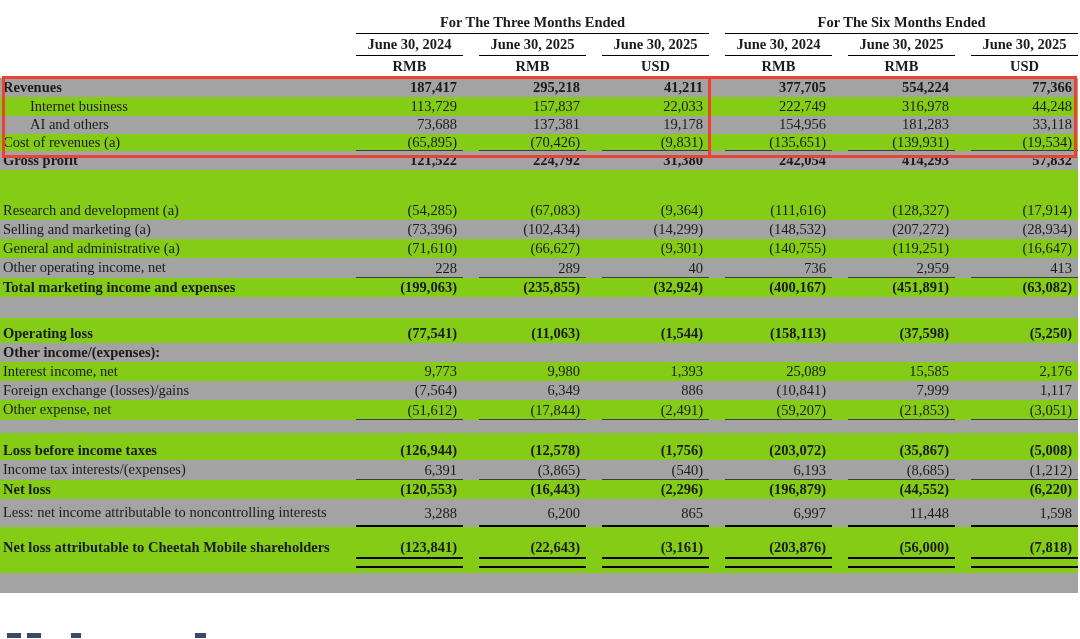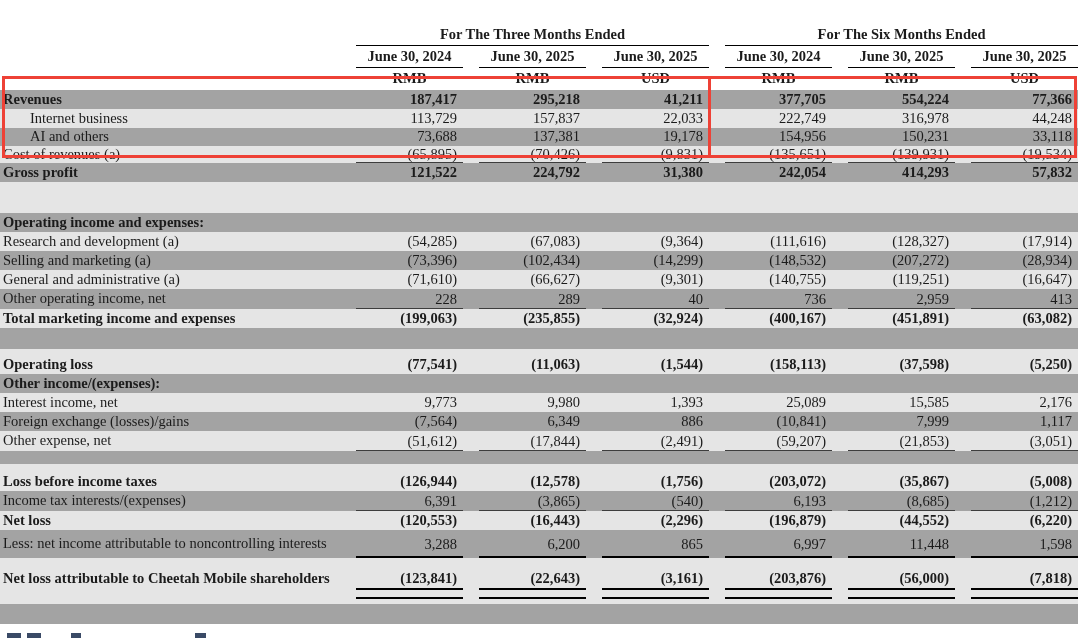--- a/index.html
+++ b/index.html
@@ -8,21 +8,21 @@
     width:1080px; height:639px;
     background:#ffffff;
     overflow:hidden;
     font-family:"Liberation Serif","DejaVu Serif",serif;
     color:#1b1b1b;
   }
   table.fin {
     border-collapse:collapse;
     table-layout:fixed;
     width:1078px;
-    margin-top:24px;
+    margin-top:12px;
   }
   col.c-label { width:340px; }
   col.c-num { width:123px; }
 
   thead th { padding:0; font-weight:bold; font-size:14.5px; vertical-align:bottom; }
   .grp-cell .hd-line, .date-cell .hd-line {
     margin-left:16px;
     border-bottom:1.6px solid #000;
     padding-bottom:2px;
     text-align:center;
@@ -33,21 +33,21 @@
   tbody td { padding:0; font-size:14.5px; vertical-align:middle; }
   td.label { padding-left:3px; line-height:17.5px; }
   td.label.indent { padding-left:30px; }
   .bold { font-weight:bold; }
   td.num { position:relative; text-align:right; padding:0 6px 0 16px; }
   .rule { position:absolute; left:16px; right:0; bottom:0; }
   .rule.single { border-bottom:1.6px solid #3d3d3d; }
   .rule.thick  { border-bottom:2.8px solid #000; }
   .rule.double { height:7px; border-top:2.5px solid #000; border-bottom:2.5px solid #000; }
   tr.bg-blue  { background:#a3a3a3; }
-  tr.bg-white { background:#e5e5e5; }
+  tr.bg-white { background:#84cc16; }
 
   .hl-box {
     position:absolute;
     border:3px solid #ee4136;
     box-sizing:border-box;
     pointer-events:none;
   }
   .hl-left  { left:2px;   top:76px; width:709px; height:82px; }
   .hl-right { left:708px; top:76px; width:369px; height:82px; }
 
@@ -144,21 +144,21 @@
           <td class="num"><span class="val">222,749</span></td>
           <td class="num"><span class="val">316,978</span></td>
           <td class="num"><span class="val">44,248</span></td>
         </tr>
         <tr class="bg-blue" style="height: 17px;">
           <td class="label indent">AI and others</td>
           <td class="num"><span class="val">73,688</span></td>
           <td class="num"><span class="val">137,381</span></td>
           <td class="num"><span class="val">19,178</span></td>
           <td class="num"><span class="val">154,956</span></td>
-          <td class="num"><span class="val">150,231</span></td>
+          <td class="num"><span class="val">181,283</span></td>
           <td class="num"><span class="val">33,118</span></td>
         </tr>
         <tr class="bg-white" style="height: 16px;">
           <td class="label">Cost of revenues (a)</td>
           <td class="num"><span class="val">(65,895)</span><div class="rule single"></div></td>
           <td class="num"><span class="val">(70,426)</span><div class="rule single"></div></td>
           <td class="num"><span class="val">(9,831)</span><div class="rule single"></div></td>
           <td class="num"><span class="val">(135,651)</span><div class="rule single"></div></td>
           <td class="num"><span class="val">(139,931)</span><div class="rule single"></div></td>
           <td class="num"><span class="val">(19,534)</span><div class="rule single"></div></td>
@@ -168,29 +168,20 @@
           <td class="num"><span class="val bold">121,522</span></td>
           <td class="num"><span class="val bold">224,792</span></td>
           <td class="num"><span class="val bold">31,380</span></td>
           <td class="num"><span class="val bold">242,054</span></td>
           <td class="num"><span class="val bold">414,293</span></td>
           <td class="num"><span class="val bold">57,832</span></td>
         </tr>
         <tr class="bg-white" style="height: 31px;">
           <td colspan="7"></td>
         </tr>
-        <tr class="bg-blue" style="height: 19px;">
-          <td class="label bold">Operating income and expenses:</td>
-          <td class="num"></td>
-          <td class="num"></td>
-          <td class="num"></td>
-          <td class="num"></td>
-          <td class="num"></td>
-          <td class="num"></td>
-        </tr>
         <tr class="bg-white" style="height: 19px;">
           <td class="label">Research and development (a)</td>
           <td class="num"><span class="val">(54,285)</span></td>
           <td class="num"><span class="val">(67,083)</span></td>
           <td class="num"><span class="val">(9,364)</span></td>
           <td class="num"><span class="val">(111,616)</span></td>
           <td class="num"><span class="val">(128,327)</span></td>
           <td class="num"><span class="val">(17,914)</span></td>
         </tr>
         <tr class="bg-blue" style="height: 19px;">

